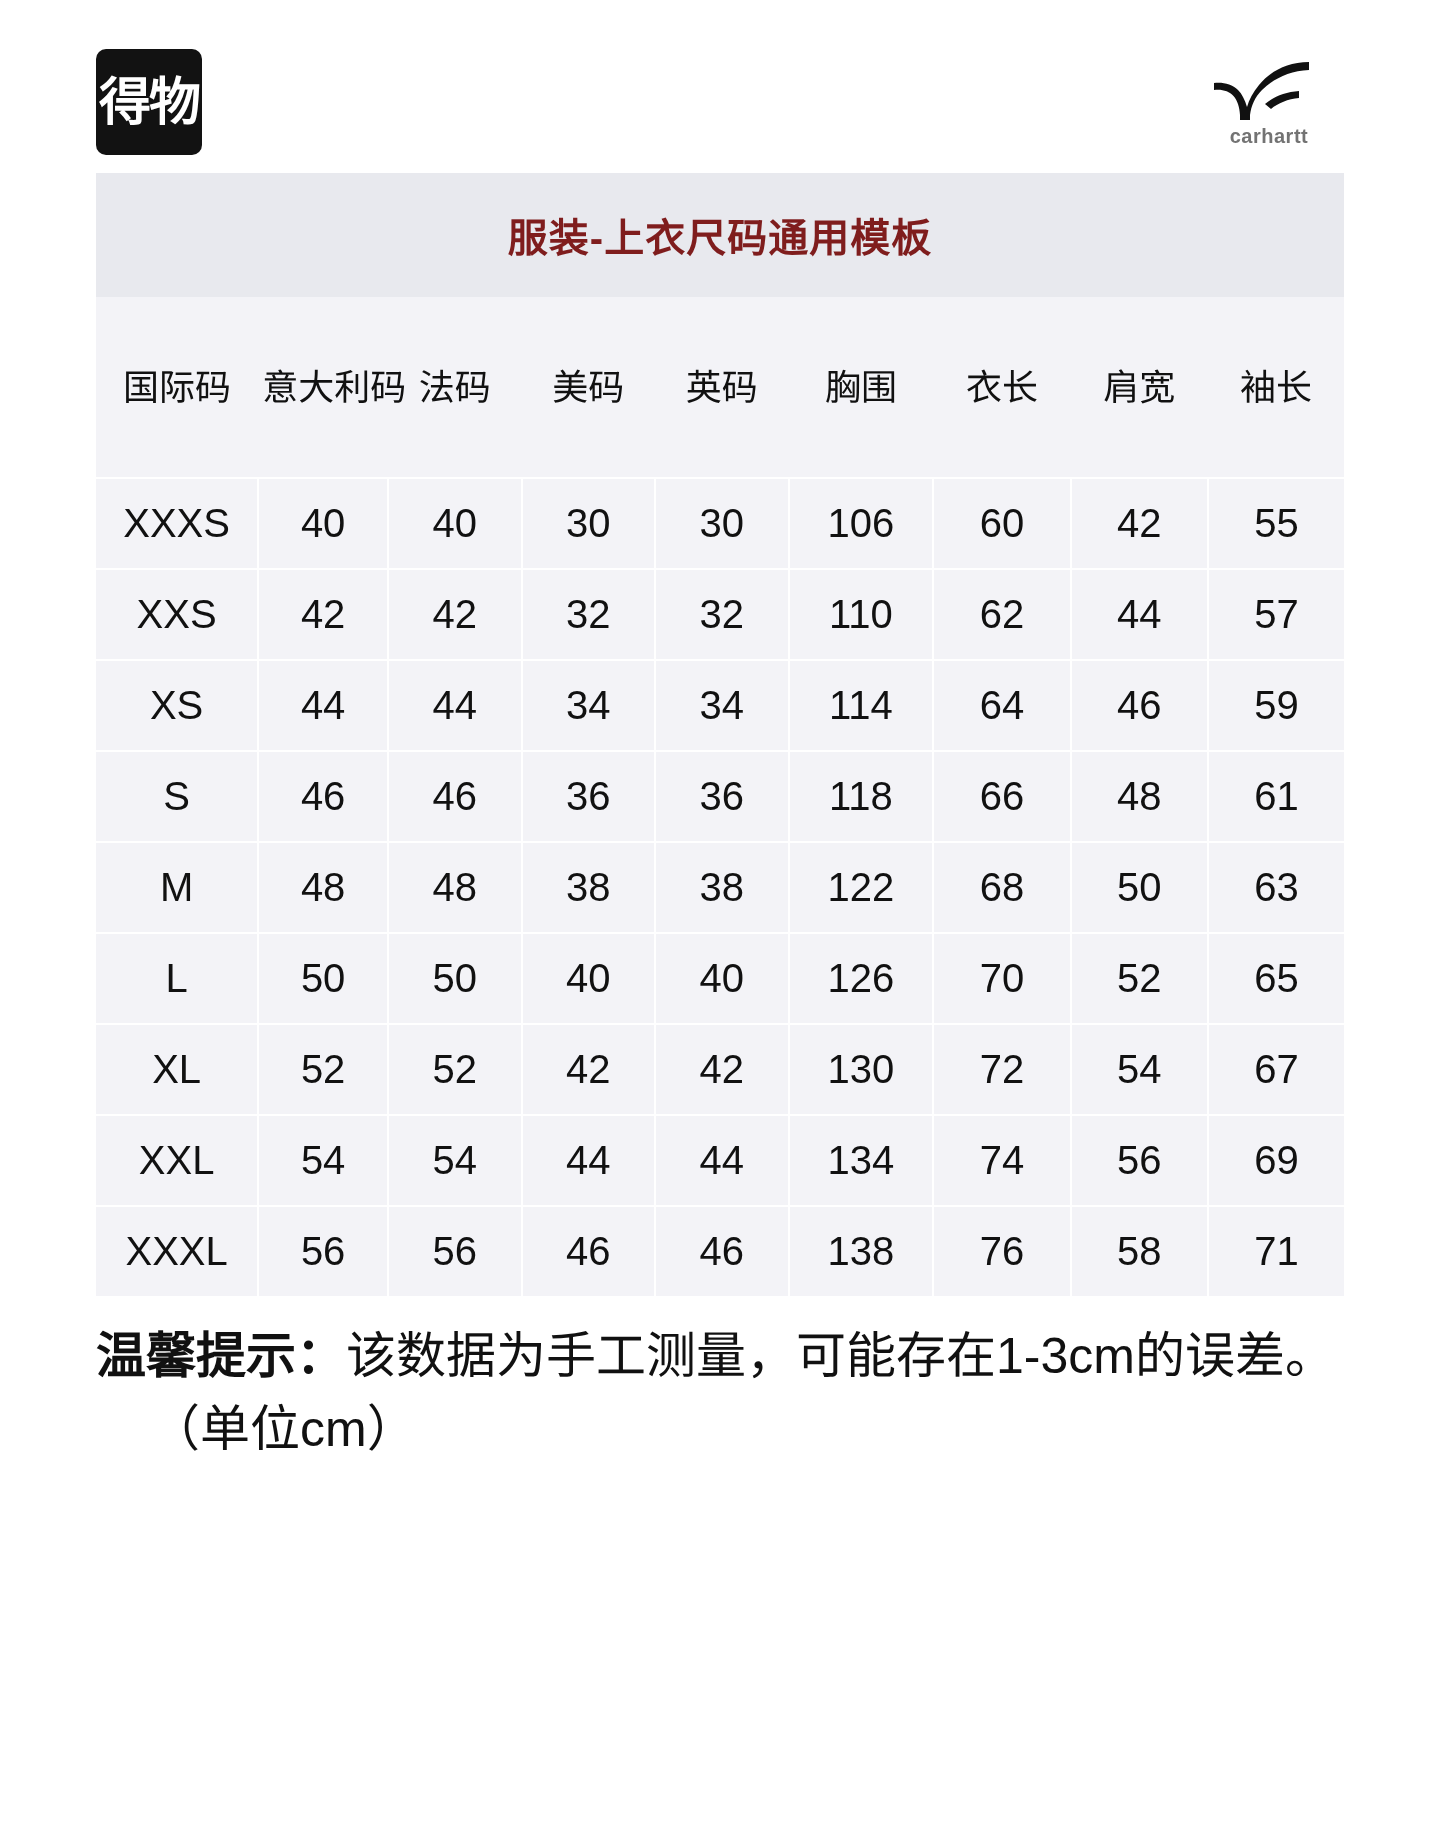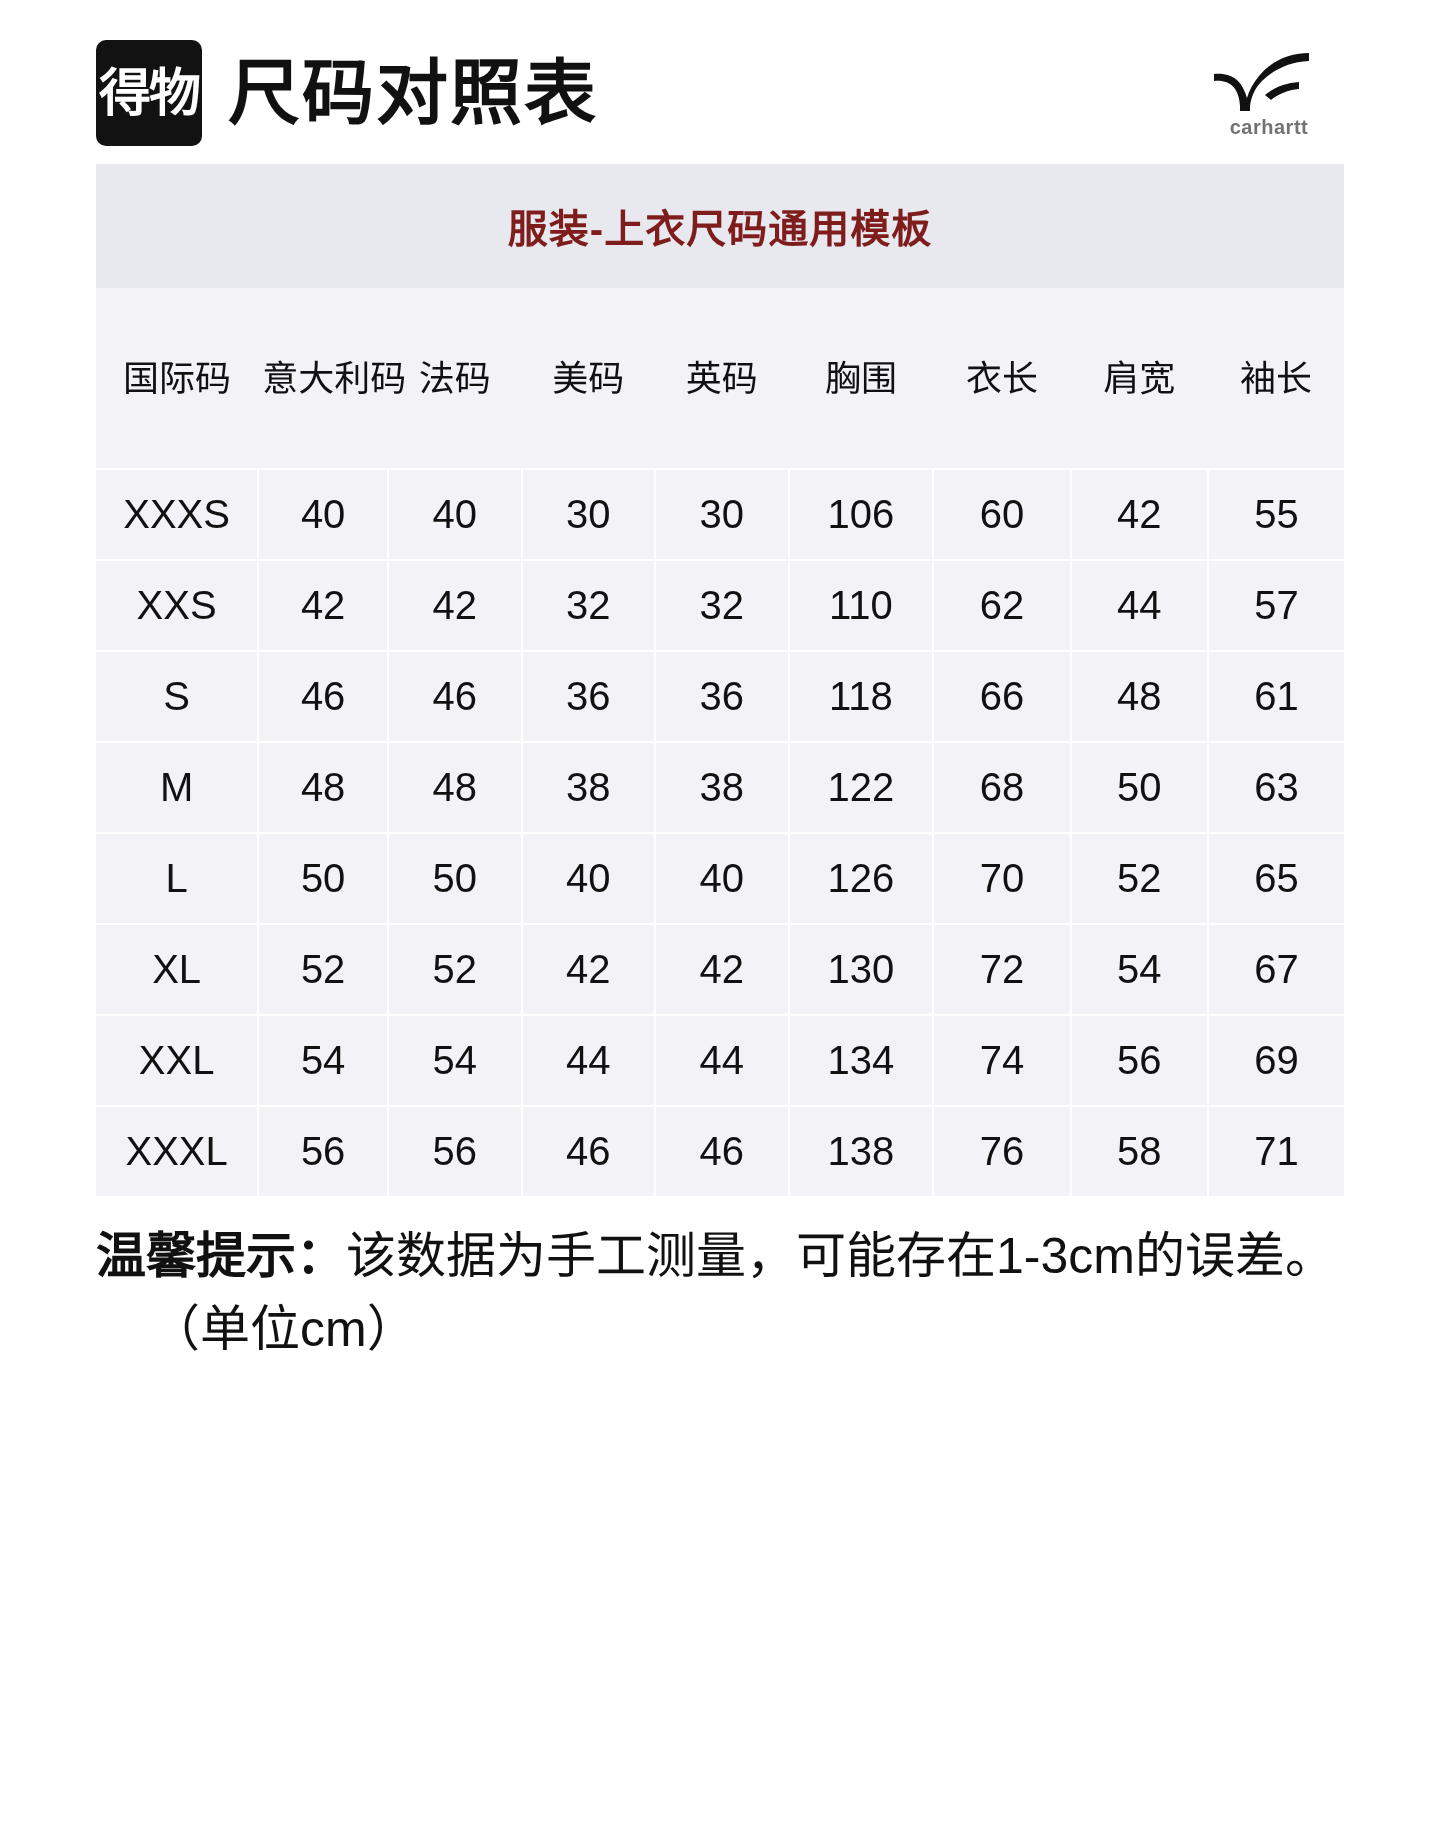--- a/index.html
+++ b/index.html
@@ -12,21 +12,21 @@
     height: 1836px;
     font-family: "Liberation Sans", "DejaVu Sans", sans-serif;
     color: #111111;
     overflow: hidden;
   }
   .page {
     position: relative;
     width: 1440px;
     height: 1761px;
     box-sizing: border-box;
-    padding: 4px 96px;
+    padding: 13px 96px;
   }
 
   
   .header {
     display: flex;
     align-items: center;
     height: 160px;
     padding-top: 18px;
     box-sizing: border-box;
   }
@@ -159,21 +159,20 @@
 </style>
 </head>
 <body>
 
 <div class="page">
 
   <div class="header">
     <div class="brand-badge">
       <span>得物</span>
     </div>
-    <div class="header-title">尺码对照表</div>
     <div class="logo-wrap">
       <svg class="logo-mark" viewBox="0 0 232 132" aria-hidden="true">
         <path fill="#111111" d="M196 10 C150 10 118 30 96 56 C84 70 76 86 72 100 C68 86 62 74 54 66 C42 54 24 50 6 52 L6 66 C22 64 36 68 45 78 C53 87 57 100 58 116 L58 126 L78 126 L78 116 C80 98 88 80 102 66 C124 44 156 28 196 26 Z"></path>
         <path fill="#111111" d="M120 104 C134 92 154 84 176 82 L176 68 C148 70 124 80 108 94 Z"></path>
       </svg>
       <div class="logo-word">carhartt</div>
     </div>
   </div>
 
   <div class="table-caption">服装-上衣尺码通用模板</div>
@@ -220,20 +219,31 @@
         <td>42</td>
         <td>42</td>
         <td>32</td>
         <td>32</td>
         <td>110</td>
         <td>62</td>
         <td>44</td>
         <td>57</td>
       </tr>
       <tr>
+        <td>XS</td>
+        <td>44</td>
+        <td>44</td>
+        <td>34</td>
+        <td>34</td>
+        <td>114</td>
+        <td>64</td>
+        <td>46</td>
+        <td>59</td>
+      </tr>
+      <tr>
         <td>S</td>
         <td>46</td>
         <td>46</td>
         <td>36</td>
         <td>36</td>
         <td>118</td>
         <td>66</td>
         <td>48</td>
         <td>61</td>
       </tr>

